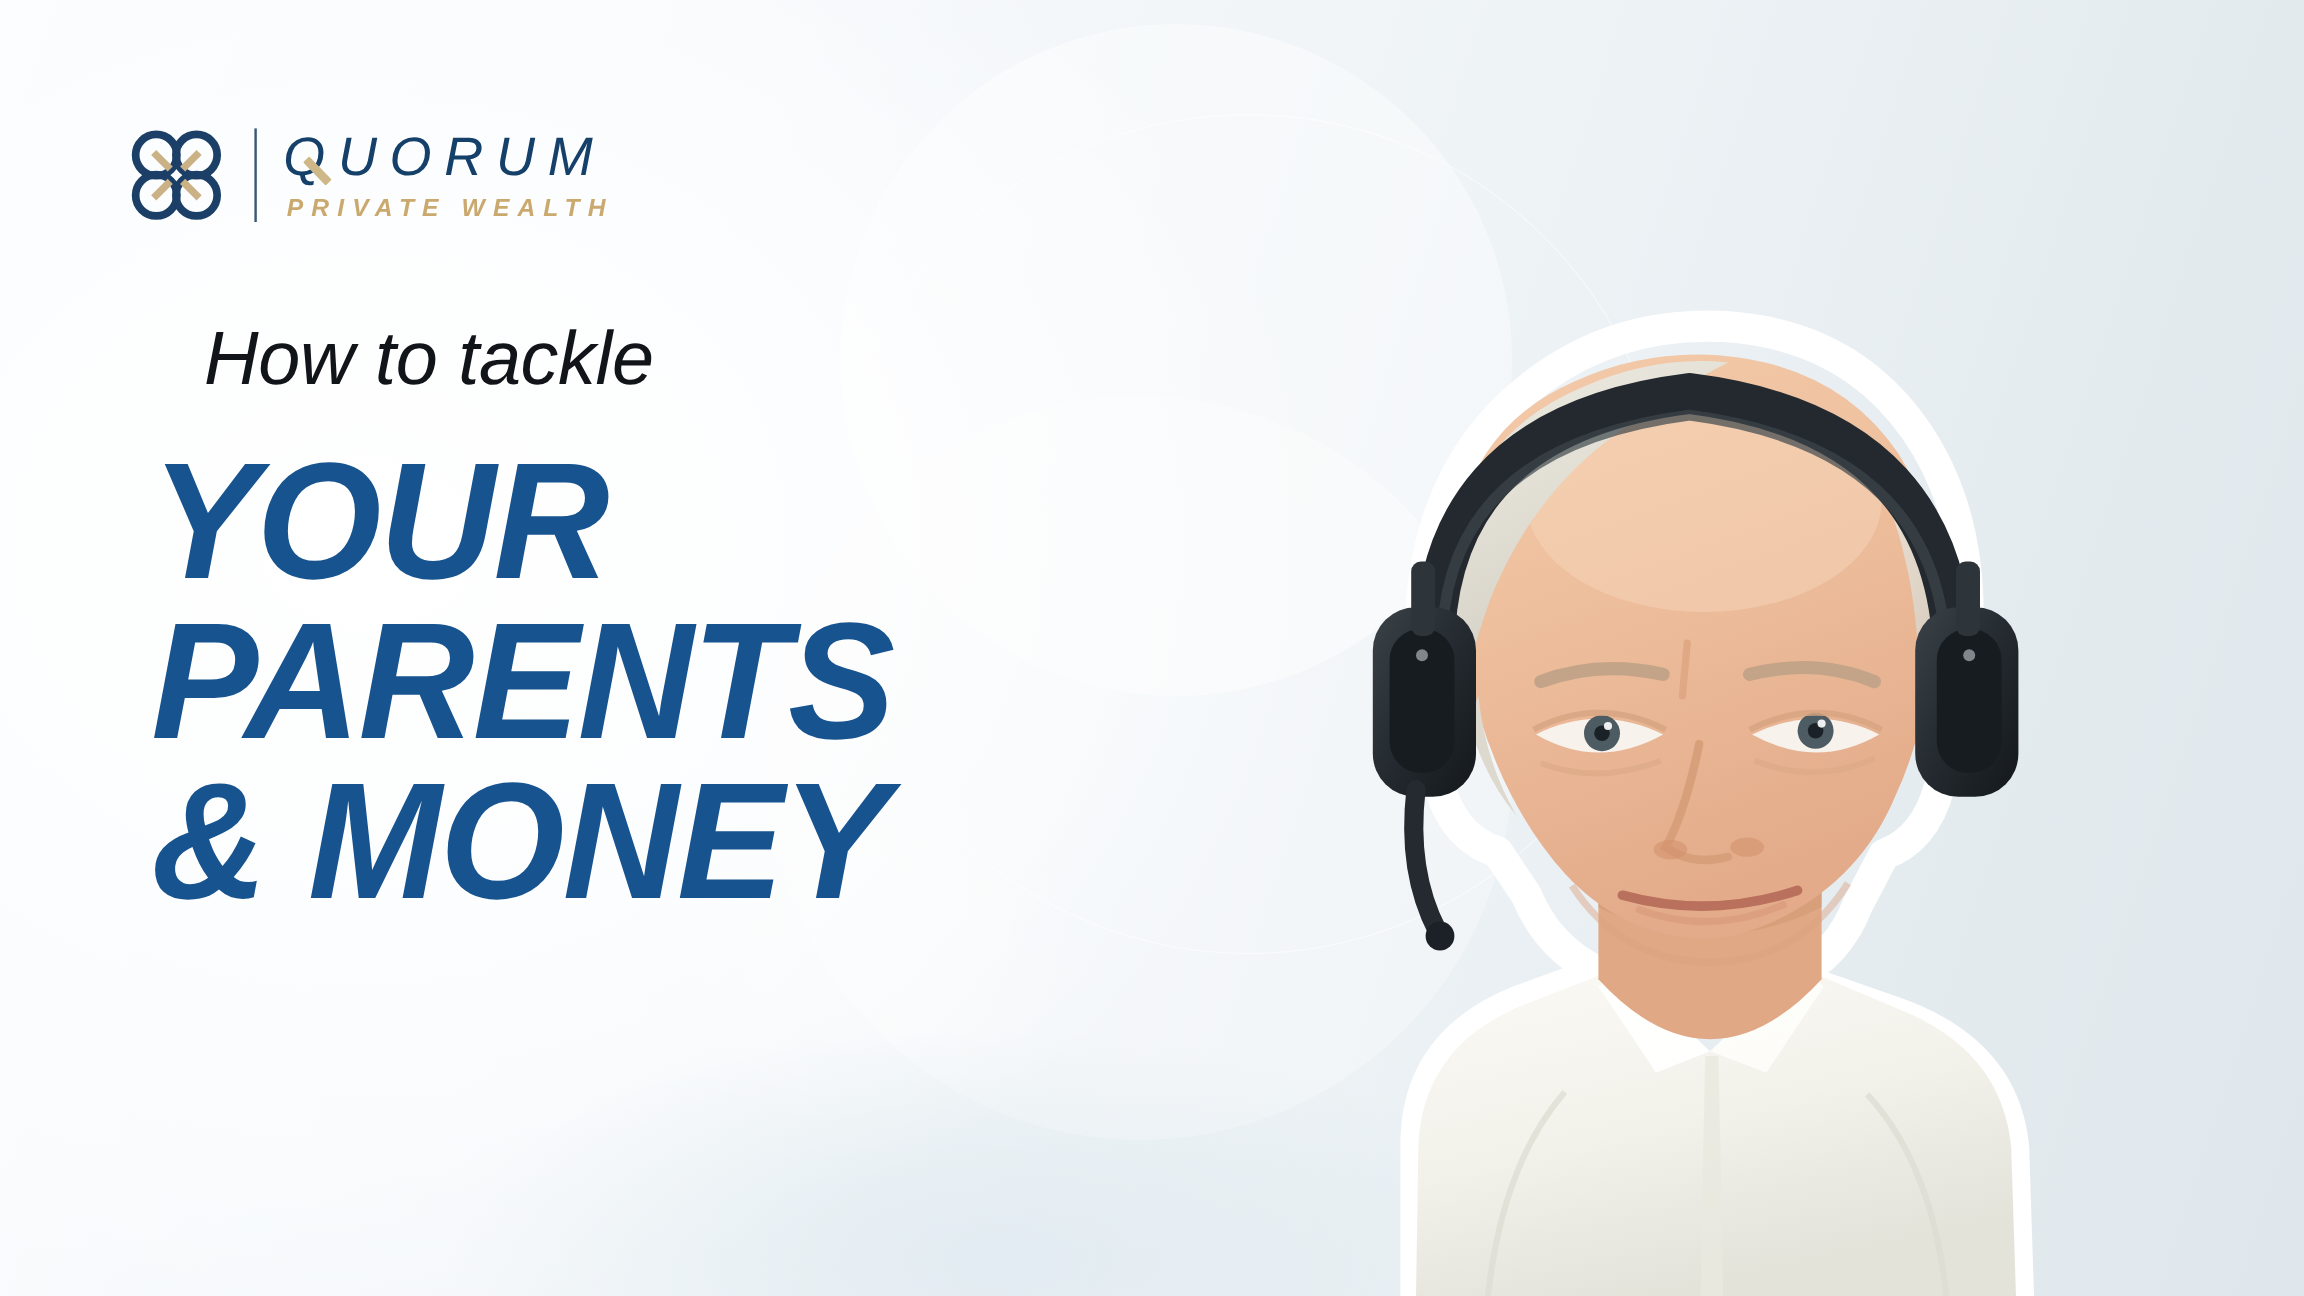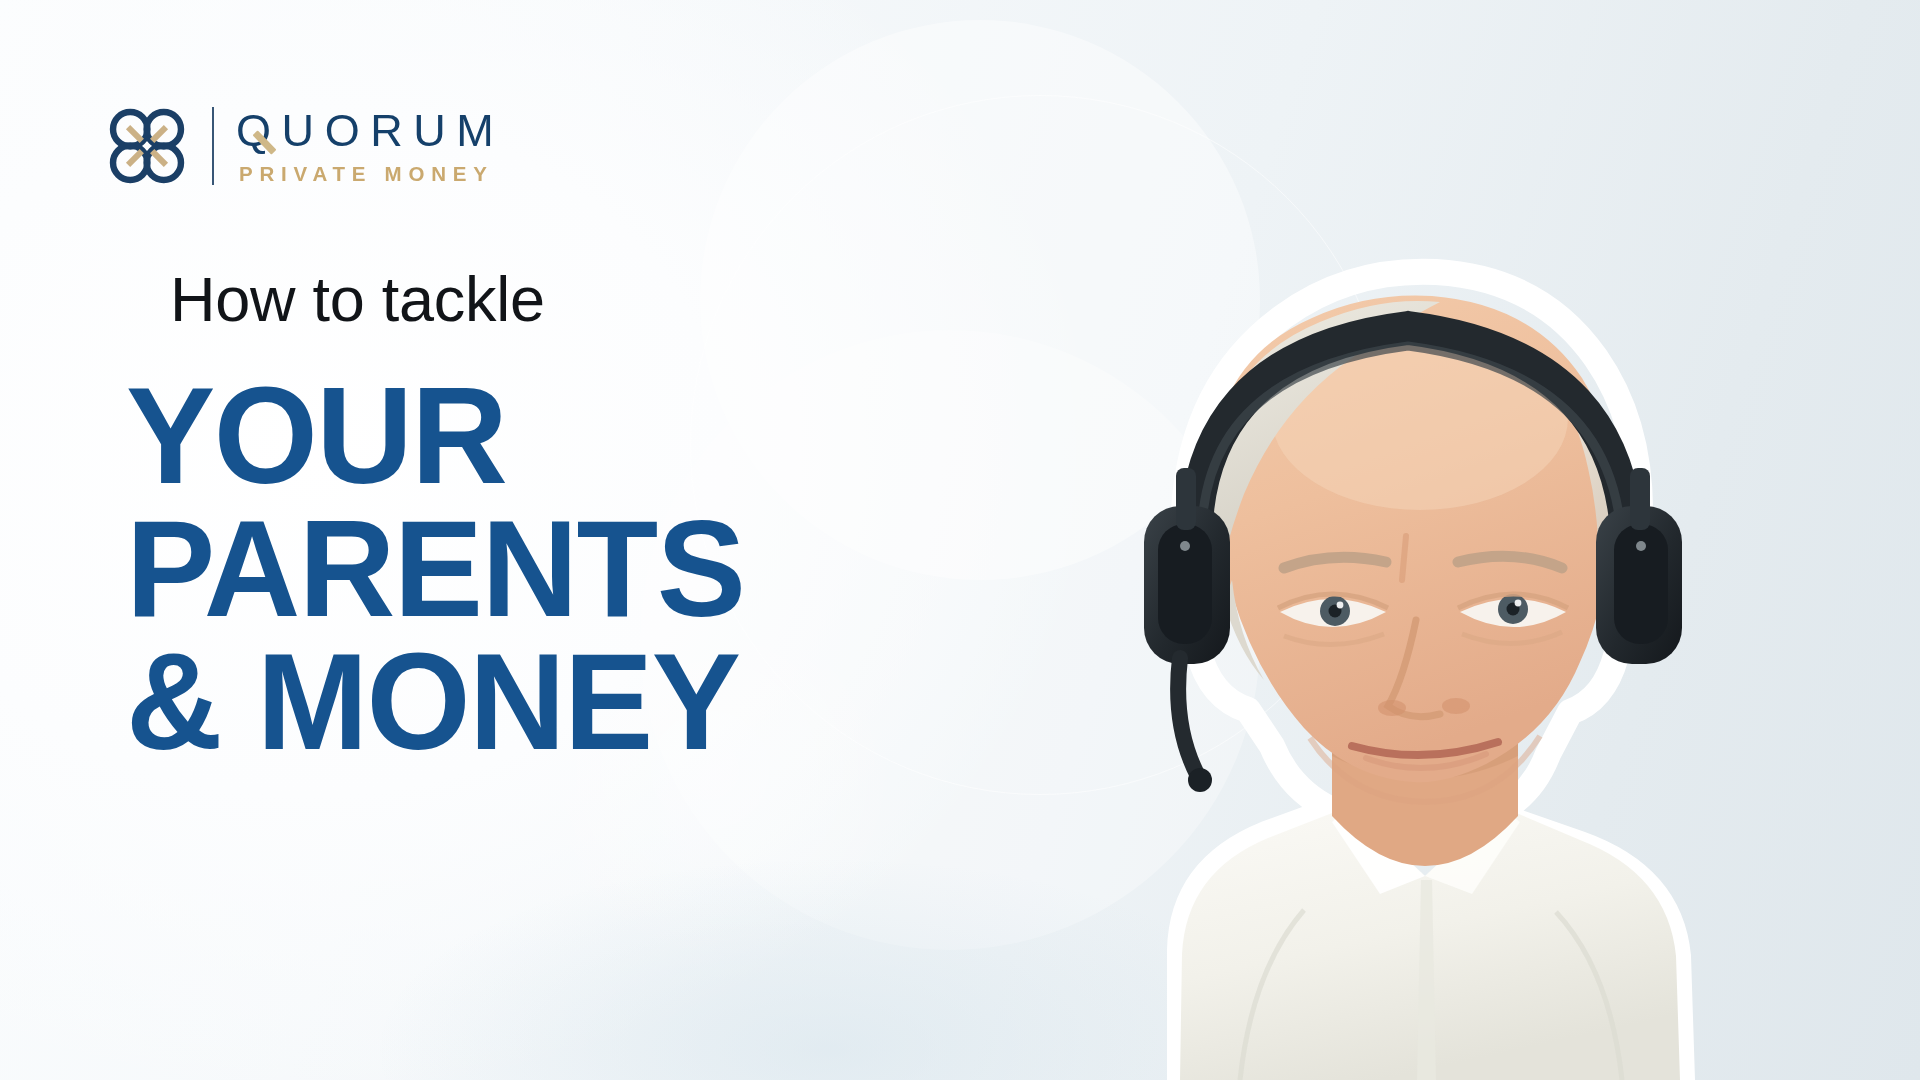--- a/index.html
+++ b/index.html
@@ -11,20 +11,21 @@
   }
 
   
   #stage {
     position:absolute; inset:0;
     width:1920px; height:1080px;
     overflow:hidden;
     background:
       radial-gradient(ellipse 1100px 900px at 16% 42%, #ffffff 0%, #fcfdfe 38%, rgba(252,253,254,0) 72%),
       linear-gradient(108deg, #fbfdfe 0%, #f6f9fb 28%, #eef3f6 58%, #e4ebef 82%, #dfe7ec 100%);
+    font-style: italic;
   }
 
   
   .wm { position:absolute; border-radius:50%; }
   #wm-big {
     width:560px; height:560px;
     left:700px; top:20px;
     background:rgba(255,255,255,0.42);
   }
   #wm-mid {
@@ -147,21 +148,21 @@
       </g>
     </svg>
 
     <div id="logo-divider"></div>
 
     <div id="logo-words">
       <div id="logo-wordmark">
         <span>QUORUM</span>
         <span class="qtail"></span>
       </div>
-      <div id="logo-tagline">PRIVATE MONEY</div>
+      <div id="logo-tagline">PRIVATE WEALTH</div>
     </div>
   </div>
 
   <div id="headline">
     <div id="kicker">How to tackle</div>
     <div class="big" id="line-your">YOUR</div>
     <div class="big" id="line-parents">PARENTS</div>
     <div class="big" id="line-money">&amp; MONEY</div>
   </div>
 

